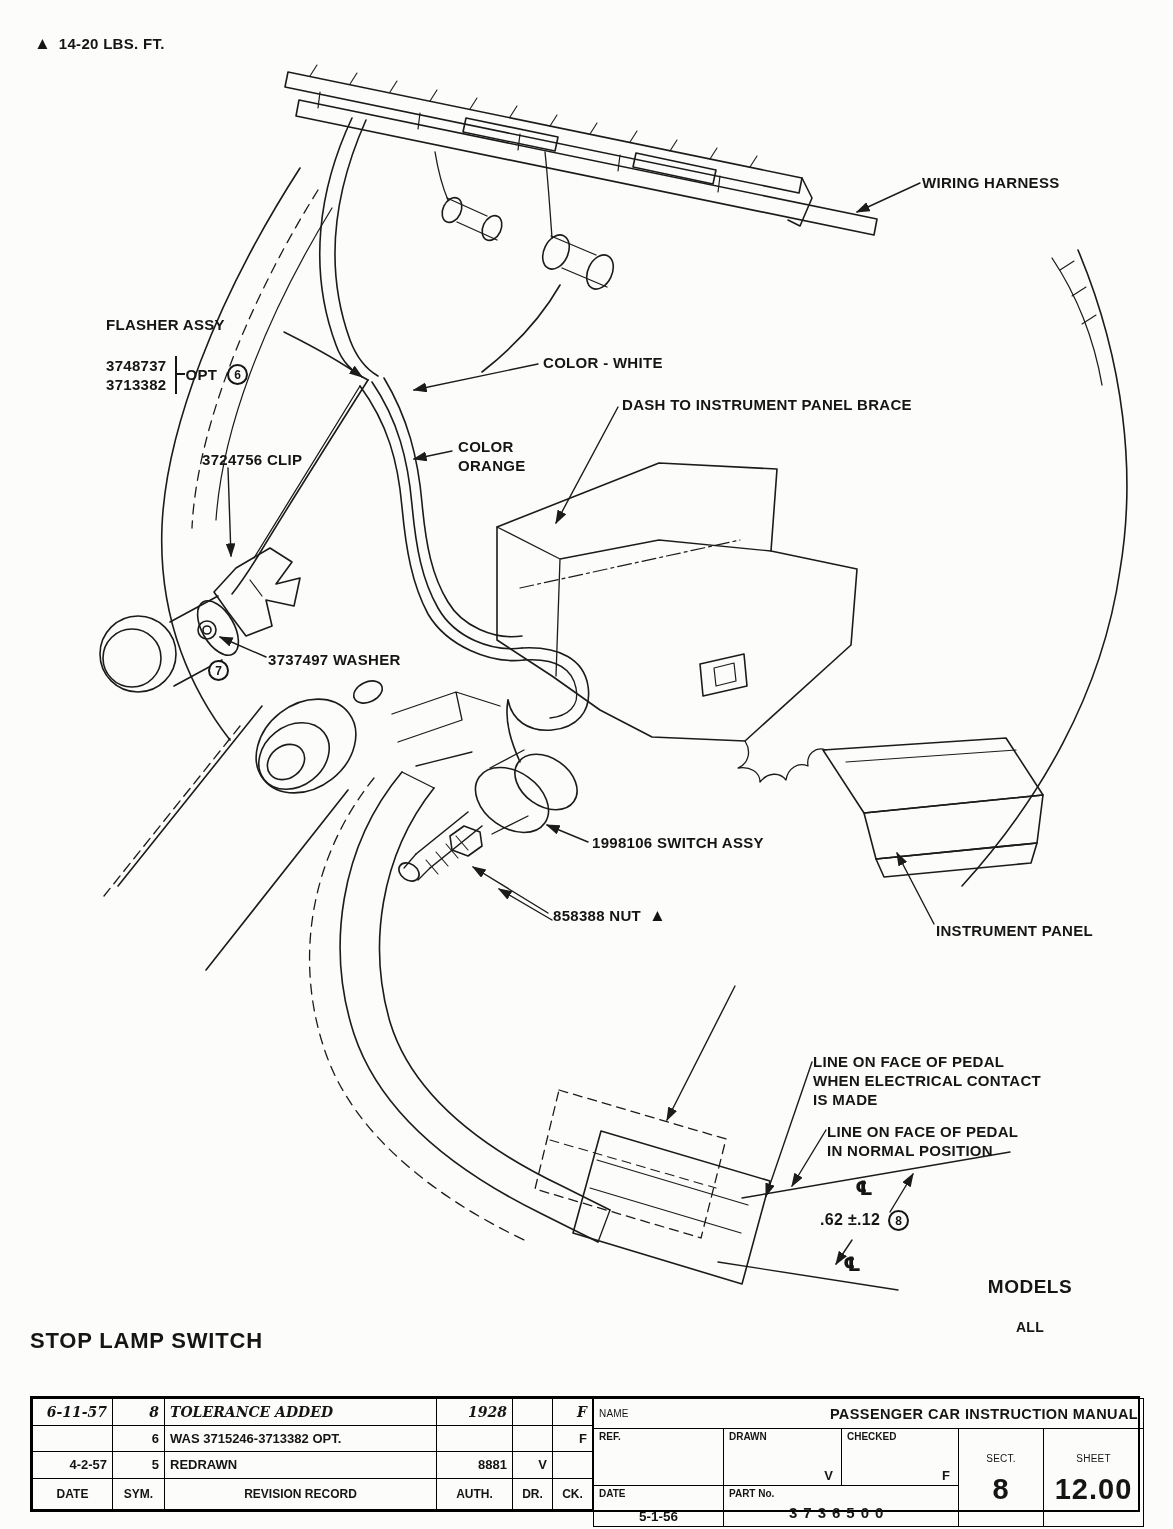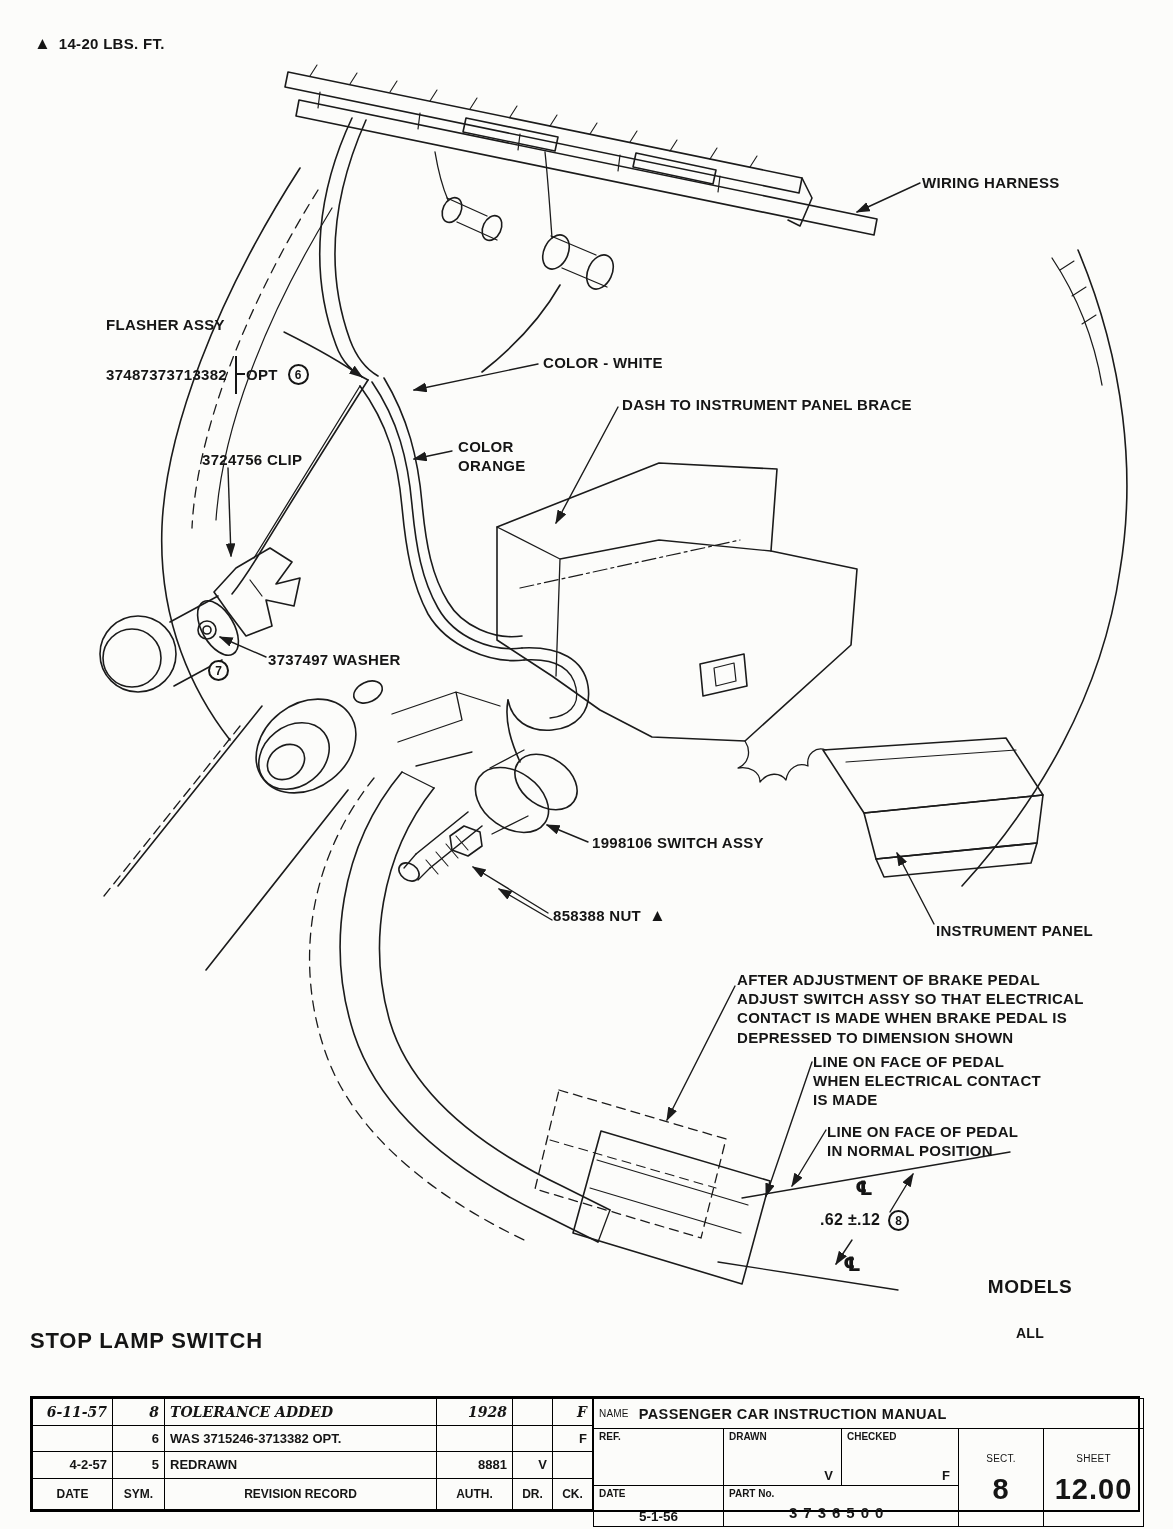--- a/index.html
+++ b/index.html
@@ -8,47 +8,47 @@
          font-family:"Liberation Sans",sans-serif;overflow:hidden}
   svg.draw{position:absolute;left:0;top:0}
   .lbl{position:absolute;font-weight:bold;font-size:15px;line-height:1.28;
        letter-spacing:.3px;white-space:pre-line;color:#151515}
   .row{display:flex;align-items:center;gap:8px}
   .balloon{display:inline-flex;align-items:center;justify-content:center;flex:0 0 auto;
            width:21px;height:21px;border:2px solid #151515;border-radius:50%;
            font-size:12px;font-weight:bold;background:#fcfcfa;line-height:1}
   .tri{font-size:17px;line-height:1;letter-spacing:0}
   .flasher-row{display:flex;align-items:center;margin-top:2px}
-  .nums{display:flex;flex-direction:row}
+  .nums{display:flex;flex-direction:column}
   .vbrace{height:38px;border-left:2.5px solid #151515;margin:0 9px 0 8px;position:relative}
   .vbrace::after{content:"";position:absolute;left:0;top:17px;width:8px;border-top:2.5px solid #151515}
   .cl{position:absolute;font-family:"DejaVu Sans",sans-serif;font-weight:bold;font-size:20px}
   .models{text-align:center}
   .models .m1{font-size:19px;font-weight:bold;letter-spacing:.5px}
-  .models .m2{font-size:14px;font-weight:bold;margin-top:6px}
+  .models .m2{font-size:14px;font-weight:bold;}
   .heading{position:absolute;left:30px;top:1328px;font-size:22px;font-weight:bold;letter-spacing:.8px}
   
   .tb{position:absolute;left:30px;top:1396px;width:1110px;height:116px;display:flex;
       border:2.5px solid #000;background:#fcfcfa}
   .tb table{border-collapse:collapse;table-layout:fixed;height:100%}
   .tb td{border:1.8px solid #000;font-weight:bold;font-size:13px;padding:0 5px;
          vertical-align:middle;position:relative;overflow:hidden;white-space:nowrap}
   .tb-left{width:560px}
   .tb-right{width:550px}
   .tb-left td.c{text-align:right}
   .tb-left tr.rdata{height:22px}
   .tb-left tr.hdr{height:26px}
   .tb-left tr.hdr td{text-align:center;font-size:12px}
   tr.hand td{font-style:italic;font-family:"DejaVu Serif",serif;font-size:14px}
   .namecell{padding:2px 6px}
   .namewrap{display:flex;align-items:center;gap:10px}
   .celllabel{font-size:10px;font-weight:normal;letter-spacing:.2px}
   .tlabel{position:absolute;left:5px;top:2px;font-size:10px;font-weight:bold}
   .cornerval{position:absolute;right:8px;bottom:2px;font-size:13px;font-weight:bold}
-  .nameval{flex:1;text-align:left;font-size:14.5px;letter-spacing:.4px}
+  .nameval{flex:1;text-align:right;font-size:14.5px;letter-spacing:.4px}
   .bigcell{text-align:center;vertical-align:top;padding-top:2px}
   .bignum{font-size:29px;font-weight:bold;margin-top:8px;letter-spacing:1px}
   .dateval{text-align:center;font-size:13.5px;margin-top:20px}
   .partval{display:inline-block;margin-left:60px;margin-top:12px;font-size:15px;letter-spacing:6px}
   tr.rA{height:30px} tr.rB{height:57px} tr.rC{height:41px}
 </style>
 </head>
 <body>
 
 <div class="sheet">
@@ -222,24 +222,20 @@
 
   <div class="lbl" style="left:592px;top:833px">1998106 SWITCH ASSY</div>
 
   <div class="lbl row" style="left:553px;top:906px">
     <span>858388 NUT</span>
     <span class="tri">▲</span>
   </div>
 
   <div class="lbl" style="left:936px;top:921px">INSTRUMENT PANEL</div>
 
-  <div class="lbl" style="left:737px;top:970px">AFTER ADJUSTMENT OF BRAKE PEDAL
-ADJUST SWITCH ASSY SO THAT ELECTRICAL
-CONTACT IS MADE WHEN BRAKE PEDAL IS
-DEPRESSED TO DIMENSION SHOWN</div>
 
   <div class="lbl" style="left:813px;top:1052px">LINE ON FACE OF PEDAL
 WHEN ELECTRICAL CONTACT
 IS MADE</div>
 
   <div class="lbl" style="left:827px;top:1122px">LINE ON FACE OF PEDAL
 IN NORMAL POSITION</div>
 
   <span class="cl" style="left:855px;top:1176px">℄</span>
   <div class="lbl row" style="left:820px;top:1210px;font-size:16px">

